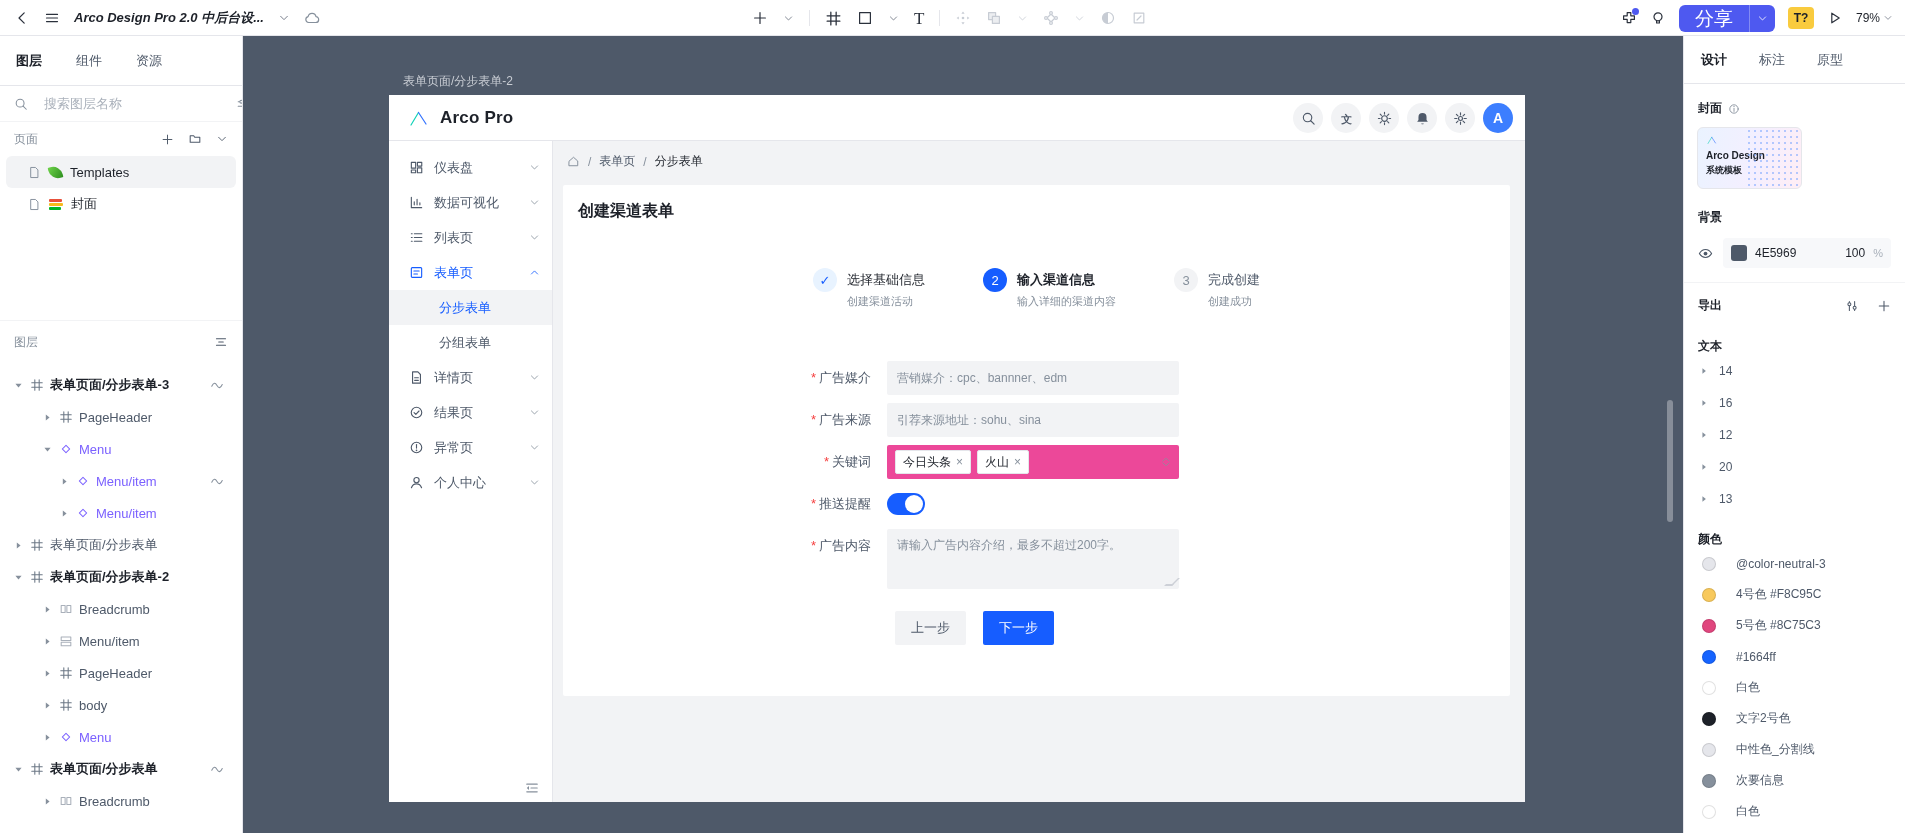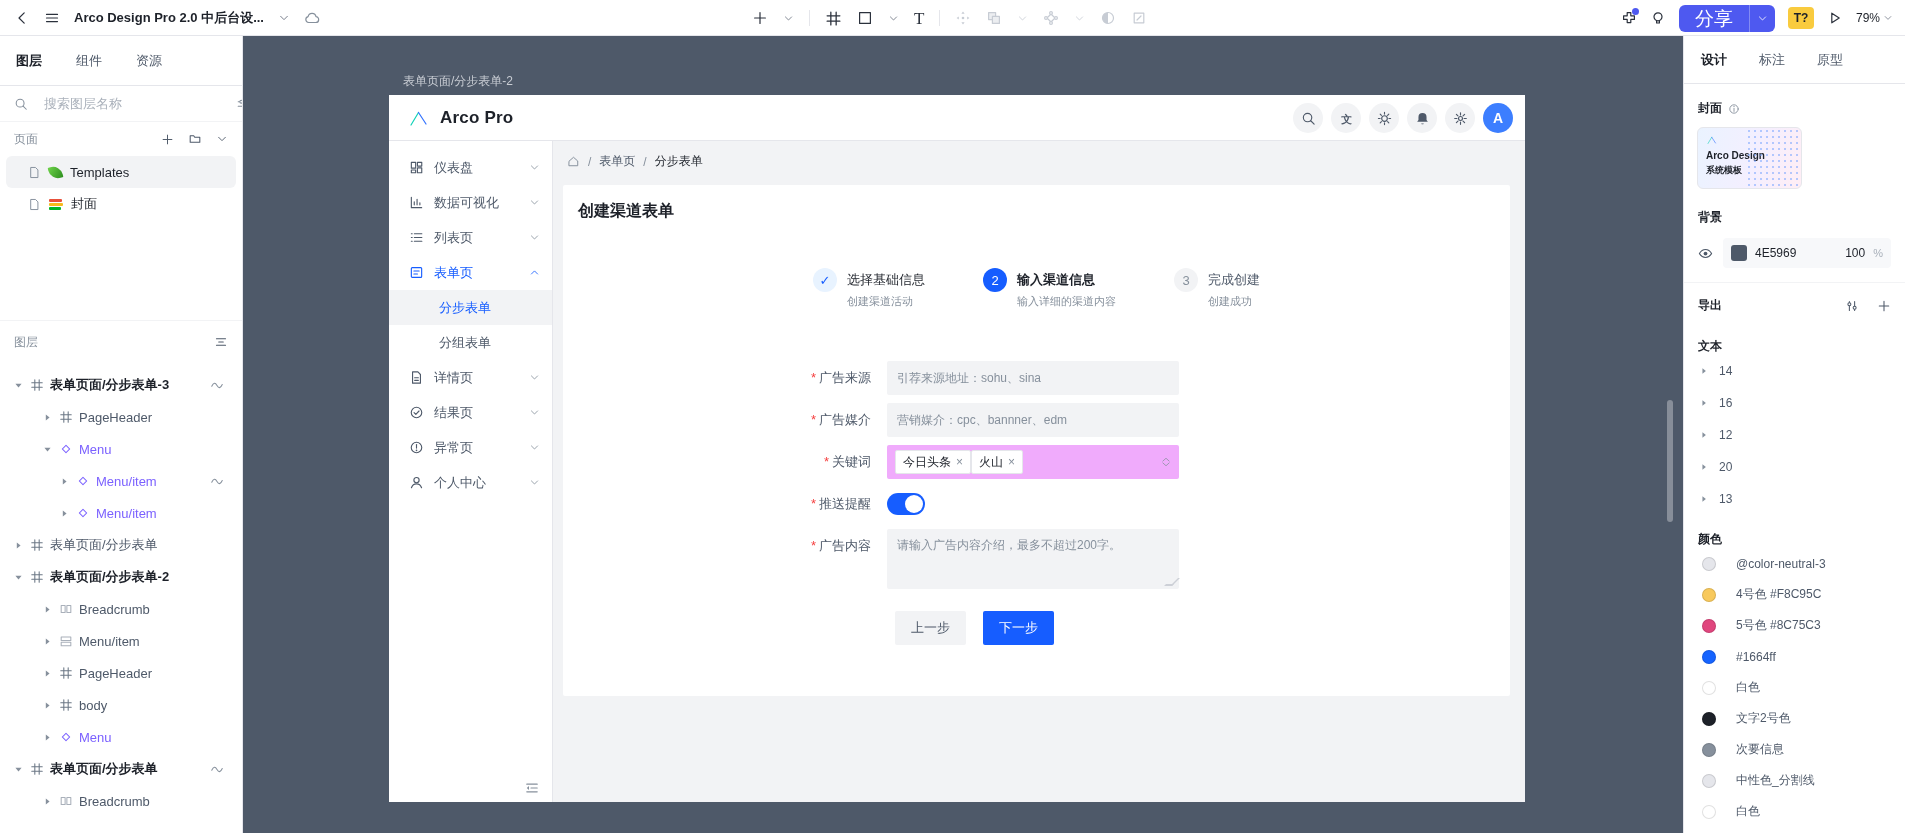--- a/index.html
+++ b/index.html
@@ -5,21 +5,21 @@
   *{margin:0;padding:0;box-sizing:border-box;}
   html,body{width:1905px;height:833px;overflow:hidden;}
   body{font-family:"Liberation Sans","DejaVu Sans",sans-serif;background:#fff;color:#1d2129;position:relative;font-size:13px;}
   svg{display:block}
   svg [stroke]{stroke-width:1.2;stroke-linecap:round;stroke-linejoin:round;}
   .ic{display:inline-flex;align-items:center;justify-content:center;flex:none;}
 
   
   .topbar{position:absolute;top:0;left:0;right:0;height:36px;background:#fff;border-bottom:1px solid #e5e6eb;z-index:30;display:flex;align-items:center;}
   .tb-left{display:flex;align-items:center;gap:14px;padding-left:14px;}
-  .doc-title{font-size:13px;font-weight:700;color:#1d2129;max-width:215px;white-space:nowrap;}
+  .doc-title{font-size:13px;font-weight:700;color:#1d2129;max-width:215px;white-space:nowrap;font-style:italic;}
   .tb-tools{position:absolute;left:752px;top:0;height:36px;display:flex;align-items:center;gap:15px;}
   .tool{color:#2b313c;cursor:pointer;}
   .tool.dis{color:#c7ccd4;}
   .tsep{width:1px;height:16px;background:#e5e6eb;}
   .tool-T{font-size:17px;font-weight:400;color:#2b313c;font-family:"Liberation Serif","DejaVu Serif",serif;line-height:1;}
   .cdown{color:#6b7280}
   .tb-right{position:absolute;right:12px;top:0;height:36px;display:flex;align-items:center;gap:13px;}
   .puzzle-wrap{position:relative;}
   .dot{position:absolute;right:-2px;top:-2px;width:7px;height:7px;border-radius:50%;background:#4e59f0;}
   .share-btn{display:flex;align-items:center;height:27px;background:#4e59f0;border-radius:6px;color:#fff;overflow:hidden;cursor:pointer;}
@@ -96,21 +96,21 @@
   .stitle{font-size:13px;color:#1d2129;line-height:24px;}
   .step.active .stitle{font-weight:700;}
   .step.wait .stitle{color:#4e5969;}
   .sdesc{font-size:11px;color:#86909c;margin-top:2px;}
   .form{position:absolute;top:176px;left:0;right:0;}
   .frow{display:flex;margin-bottom:8px;min-height:34px;}
   .flabel{width:308px;text-align:right;font-size:13px;color:#4e5969;line-height:34px;white-space:nowrap;}
   .req{color:#f53f3f;margin-right:3px;}
   .fctl{margin-left:16px;}
   .finput{width:292px;height:34px;background:#f2f3f5;border-radius:2px;display:flex;align-items:center;padding:0 10px;font-size:12px;color:#86909c;cursor:text;}
-  .ftags{width:292px;height:34px;background:#f0abfc;border-radius:2px;display:flex;align-items:center;padding:0 8px;}
+  .ftags{width:292px;height:34px;background:#ec4899;border-radius:2px;display:flex;align-items:center;gap:6px;padding:0 8px;}
   .tag{height:24px;background:#fff;border:1px solid #e5e6eb;border-radius:2px;display:flex;align-items:center;gap:5px;padding:0 7px;font-size:12px;color:#1d2129;}
   .tag .x{color:#86909c;font-size:12px;cursor:pointer;}
   .tagspin{margin-left:auto;color:#86909c;display:flex;flex-direction:column;gap:0;}
   .switch{width:38px;height:22px;border-radius:11px;background:#165dff;position:relative;margin-top:6px;cursor:pointer;}
   .switch .knob{position:absolute;right:2px;top:2px;width:18px;height:18px;border-radius:50%;background:#fff;}
   .ftext{width:292px;height:60px;background:#f2f3f5;border-radius:2px;padding:8px 10px;font-size:12px;color:#86909c;position:relative;cursor:text;}
   .resize{position:absolute;right:3px;bottom:3px;width:8px;height:8px;border-right:2px solid #c9cdd4;border-bottom:2px solid #c9cdd4;transform:skew(-45deg) rotate(0deg);opacity:.9;}
   .fbtns{position:absolute;top:426px;left:332px;display:flex;gap:17px;}
   .btn{height:34px;border-radius:2px;font-size:13px;display:flex;align-items:center;justify-content:center;padding:0 16px;cursor:pointer;}
   .btn.ghost{background:#f2f3f5;color:#4e5969;}
@@ -779,29 +779,29 @@
           </div>
           <div class="step wait">
             <span class="scircle">3</span>
             <span><span class="stitle">完成创建</span>
             <div class="sdesc">创建成功</div></span>
           </div>
         </div>
 
         <div class="form">
           <div class="frow">
+            <span class="flabel"><span class="req">*</span><span>广告媒介</span></span>
+            <span class="fctl finput">
+                <span>营销媒介：cpc、bannner、edm</span>
+              </span>
+          </div>
+          <div class="frow">
             <span class="flabel"><span class="req">*</span><span>广告来源</span></span>
             <span class="fctl finput">
                 <span>引荐来源地址：sohu、sina</span>
-              </span>
-          </div>
-          <div class="frow">
-            <span class="flabel"><span class="req">*</span><span>广告媒介</span></span>
-            <span class="fctl finput">
-                <span>营销媒介：cpc、bannner、edm</span>
               </span>
           </div>
           <div class="frow">
             <span class="flabel"><span class="req">*</span><span>关键词</span></span>
             <span class="fctl ftags">
               <span class="tag">
                   <span>今日头条</span>
                   <span class="x">×</span>
                 </span>
               <span class="tag">
@@ -965,24 +965,24 @@
     </div>
   <div class="color-row">
       <span class="swatch" style="background: rgb(255, 255, 255);"></span>
       <span>白色</span>
     </div>
   <div class="color-row">
       <span class="swatch" style="background: rgb(29, 33, 41);"></span>
       <span>文字2号色</span>
     </div>
   <div class="color-row">
+      <span class="swatch" style="background: rgb(229, 230, 235);"></span>
+      <span>中性色_分割线</span>
+    </div>
+  <div class="color-row">
       <span class="swatch" style="background: rgb(134, 144, 156);"></span>
       <span>次要信息</span>
-    </div>
-  <div class="color-row">
-      <span class="swatch" style="background: rgb(229, 230, 235);"></span>
-      <span>中性色_分割线</span>
     </div>
   <div class="color-row">
       <span class="swatch" style="background: rgb(255, 255, 255);"></span>
       <span>白色</span>
     </div>
 </div>
 
 </body></html>

